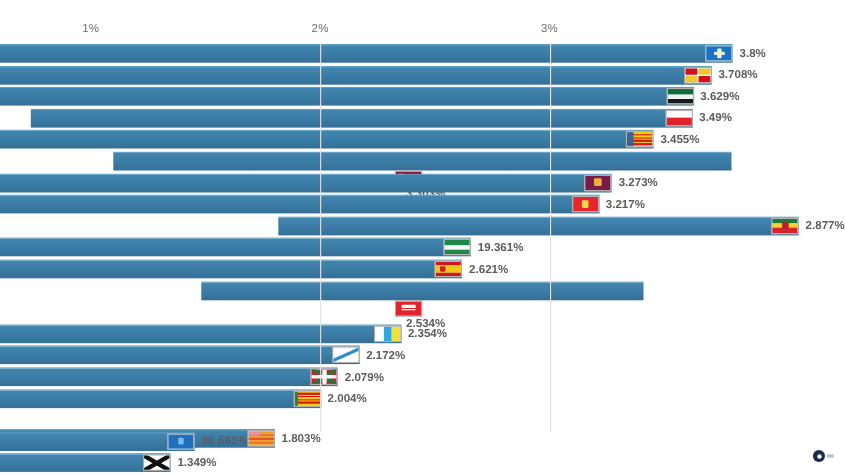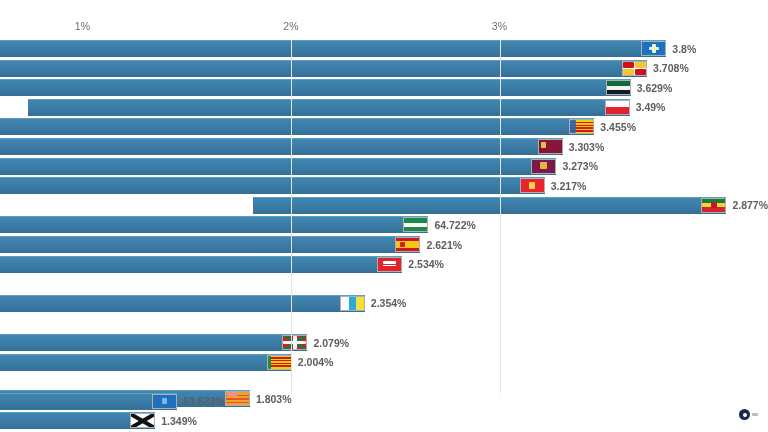--- a/index.html
+++ b/index.html
@@ -156,21 +156,21 @@
         <div class="flag">
           <div style="position:absolute;inset:0;background:#f5d000"></div>
           <div class="h3" style="top:12%;height:11%;background:#d4161a"></div>
           <div class="h3" style="top:33%;height:11%;background:#d4161a"></div>
           <div class="h3" style="top:54%;height:11%;background:#d4161a"></div>
           <div class="h3" style="top:75%;height:11%;background:#d4161a"></div>
           <div class="emb" style="left:0;top:0;width:26%;height:100%;background:#2b63ad;opacity:.9"></div>
         </div>
         <div class="val">3.455%</div>
       </div>
-      <div class="row" style="top: 98px; height: 17px;">
+      <div class="row" style="top: 98px; height: 17px; flex-direction: column;">
         <div class="bar" style="width: 562.675px;"></div>
         <div class="flag">
           <div style="position:absolute;inset:0;background:#8a1436"></div>
           <div class="emb" style="left:10%;top:14%;width:24%;height:44%;background:#e4c24a"></div>
         </div>
         <div class="val">3.303%</div>
       </div>
       <div class="row" style="top: 117.6px; height: 17px;">
         <div class="bar" style="width: 556.42px;"></div>
         <div class="flag">
@@ -197,49 +197,57 @@
         </div>
         <div class="val">2.877%</div>
       </div>
       <div class="row" style="top: 176.4px; height: 17px;">
         <div class="bar" style="width: 428.401px;"></div>
         <div class="flag">
           <div class="h3" style="top:0%;height:34%;background:#1d8a4a"></div>
           <div class="h3" style="top:34%;height:32%;background:#f7f7f7"></div>
           <div class="h3" style="top:66%;height:34%;background:#1d8a4a"></div>
         </div>
-        <div class="val">64.722%</div>
+        <div class="val">19.361%</div>
       </div>
       <div class="row" style="top: 196px; height: 17px;">
         <div class="bar" style="width: 420.478px;"></div>
         <div class="flag">
           <div class="h3" style="top:0%;height:26%;background:#d4161a"></div>
           <div class="h3" style="top:26%;height:48%;background:#f5c518"></div>
           <div class="h3" style="top:74%;height:26%;background:#d4161a"></div>
           <div class="emb" style="left:16%;top:30%;width:20%;height:42%;background:#c8242c"></div>
         </div>
         <div class="val">2.621%</div>
       </div>
-      <div class="row" style="top: 215.6px; height: 17px;">
+      <div class="row" style="top: 215.6px; height: 17px; flex-direction: column;">
         <div class="bar" style="width: 402.339px;"></div>
         <div class="flag">
           <div style="position:absolute;inset:0;background:#e0232c"></div>
           <div class="emb" style="left:22%;top:30%;width:56%;height:16%;background:#ffffff"></div>
           <div class="emb" style="left:22%;top:54%;width:56%;height:14%;background:#ffffff"></div>
         </div>
         <div class="val">2.534%</div>
       </div>
       <div class="row" style="top: 254.8px; height: 17px;">
         <div class="bar" style="width: 364.809px;"></div>
         <div class="flag">
           <div class="v3" style="left:0%;width:34%;background:#fdfdfd"></div>
           <div class="v3" style="left:34%;width:32%;background:#2fa7df"></div>
           <div class="v3" style="left:66%;width:34%;background:#f4e03a"></div>
         </div>
         <div class="val">2.354%</div>
+      </div>
+      <div class="row" style="top: 274.4px; height: 17px;">
+        <div class="bar" style="width: 326.862px;"></div>
+        <div class="flag">
+          <div style="position:absolute;inset:0;background:#ffffff"></div>
+          <div class="emb" style="left:-18%;top:38%;width:136%;height:26%;background:#2c8fd0;transform:rotate(-24deg);transform-origin:50% 50%"></div>
+        </div>
+        <div class="val">2.172%</div>
       </div>
       <div class="row" style="top: 294px; height: 17px;">
         <div class="bar" style="width: 307.471px;"></div>
         <div class="flag">
           <div style="position:absolute;inset:0;background:#d0222c"></div>
           <div class="emb" style="left:-16%;top:38%;width:132%;height:22%;background:#1a7a3c;transform:rotate(-34deg)"></div>
           <div class="emb" style="left:-16%;top:38%;width:132%;height:22%;background:#1a7a3c;transform:rotate(34deg)"></div>
           <div class="emb" style="left:42%;top:0;width:16%;height:100%;background:#fafafa"></div>
           <div class="emb" style="left:0;top:40%;width:100%;height:20%;background:#fafafa"></div>
         </div>
@@ -267,21 +275,21 @@
           <div class="emb" style="left:6%;top:6%;width:44%;height:26%;background:#e38fb8"></div>
         </div>
         <div class="val">1.803%</div>
       </div>
       <div class="row" style="top: 352.8px; height: 17px;">
         <div class="bar" style="width: 177.368px;"></div>
         <div class="flag">
           <div style="position:absolute;inset:0;background:#1f6fbf"></div>
           <div class="emb" style="left:38%;top:26%;width:22%;height:44%;background:#7fb6e6"></div>
         </div>
-        <div class="val">61.523%</div>
+        <div class="val">96.683%</div>
       </div>
       <div class="row" style="top: 372.4px; height: 17px;">
         <div class="bar" style="width: 155.267px;"></div>
         <div class="flag">
           <div style="position:absolute;inset:0;background:#ffffff"></div>
           <div class="emb" style="left:-18%;top:34%;width:136%;height:30%;background:#111111;transform:rotate(-30deg)"></div>
           <div class="emb" style="left:-18%;top:34%;width:136%;height:30%;background:#111111;transform:rotate(30deg)"></div>
         </div>
         <div class="val">1.349%</div>
       </div>

